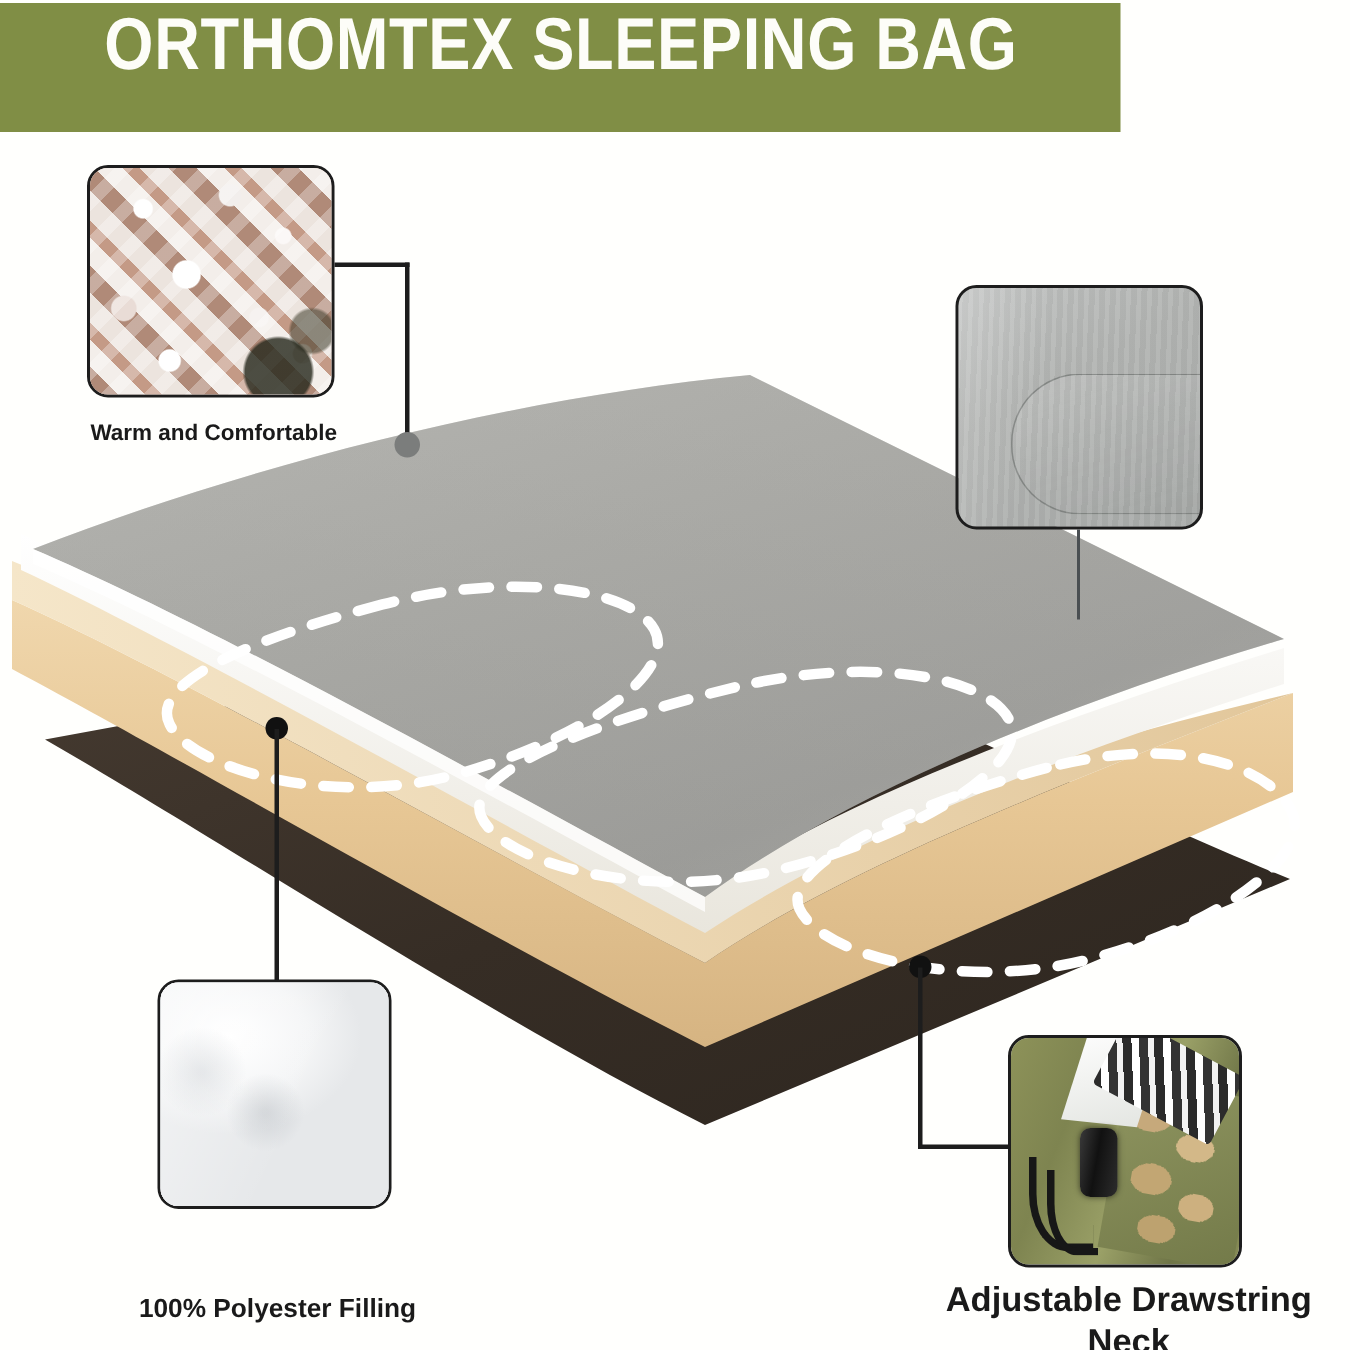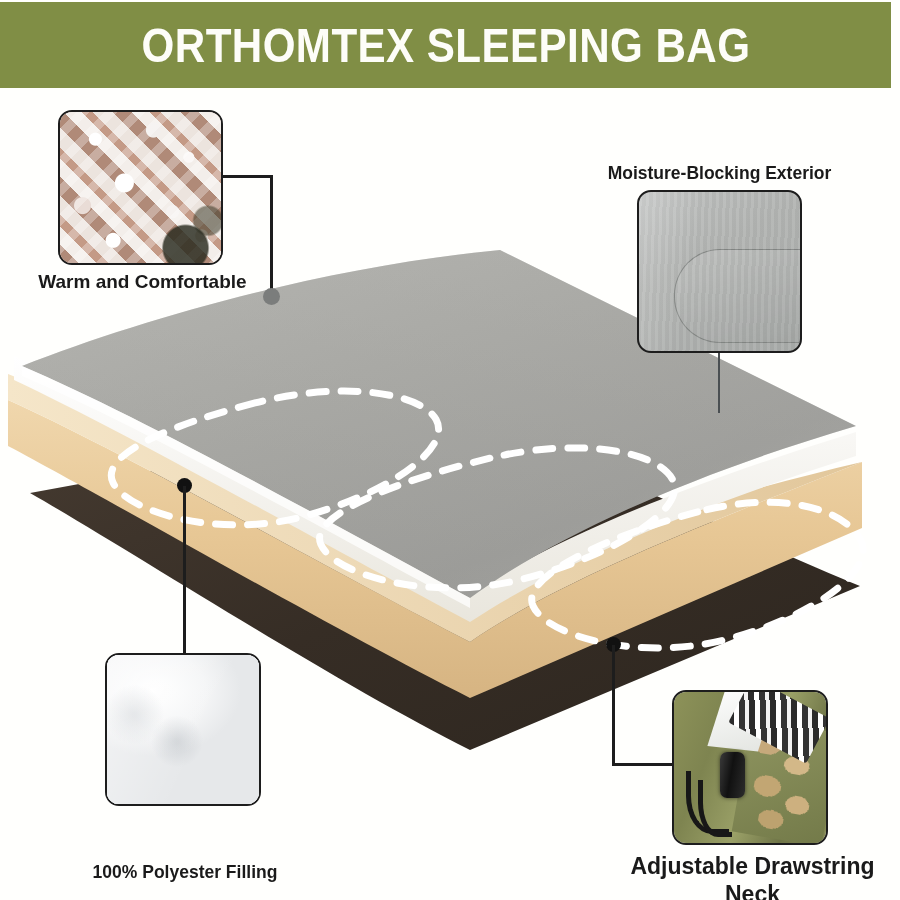--- a/index.html
+++ b/index.html
@@ -7,23 +7,23 @@
   html, body {
     width:900px; height:900px;
     background:#fffffd;
     font-family:"Liberation Sans", sans-serif;
     overflow:hidden;
   }
   #stage { position:relative; width:900px; height:900px; background:#fffffd; }
 
   
   .banner {
-    position:absolute; left:0; top:2px; width:891px; height:86px;
+    position:absolute; left:0; top:2px; width:747px; height:86px;
     background:#808e45;
-    display:flex; align-items:center; justify-content:center;
+    display:flex; align-items:flex-start; justify-content:center;
   }
   .banner-title {
     color:#fdfdf8;
     font-size:49px;
     font-weight:bold;
     letter-spacing:0.5px;
     transform:scaleX(0.86);
     transform-origin:center;
     white-space:nowrap;
     font-family:"Liberation Sans", sans-serif;
@@ -41,21 +41,21 @@
     position:absolute;
     text-align:center;
     font-weight:bold;
     color:#1a1a1a;
     line-height:1.22;
     font-family:"Liberation Sans", sans-serif;
   }
 
   
   #box-neck { left:58px; top:110px; width:165px; height:155px; }
-  #label-neck { left:10px; top:270px; width:265px; font-size:19px; }
+  #label-neck { left:10px; top:280px; width:265px; font-size:15px; }
 
   
   #box-moisture { left:637px; top:190px; width:165px; height:163px;
      background:linear-gradient(150deg,#c0c2c1 0%,#b3b5b3 40%,#a9acaa 100%); }
   #label-moisture { left:572px; top:163px; width:295px; font-size:17.5px; }
 
   
   #box-poly { left:105px; top:653px; width:156px; height:153px; }
   #label-poly { left:40px; top:818px; width:290px; font-size:17.5px;margin-top:44px; }
 
@@ -280,23 +280,20 @@
   <div class="callout-box" id="box-neck">
     <div class="tex tex-neck"></div>
   </div>
   <div class="conn conn-h" style="left:223px; top:175px; width:50px;"></div>
   <div class="conn conn-v" style="left:270px; top:175px; height:122px;"></div>
   <div class="dot dot-gray" style="left:263px; top:288px;"></div>
   <div class="callout-label" id="label-neck">
     <div>Warm and Comfortable</div>
   </div>
 
-  <div class="callout-label" id="label-moisture">
-    <div>Moisture-Blocking Exterior</div>
-  </div>
   <div class="callout-box" id="box-moisture">
     <div class="tex tex-moist"></div>
   </div>
   <div class="conn conn-v conn-thin" style="left:718px; top:353px; height:60px; width:2px;"></div>
 
   <div class="dot dot-black" style="left:177px; top:478px;"></div>
   <div class="conn conn-v" style="left:183px; top:486px; height:168px;"></div>
   <div class="callout-box" id="box-poly">
     <div class="tex tex-poly"></div>
   </div>

